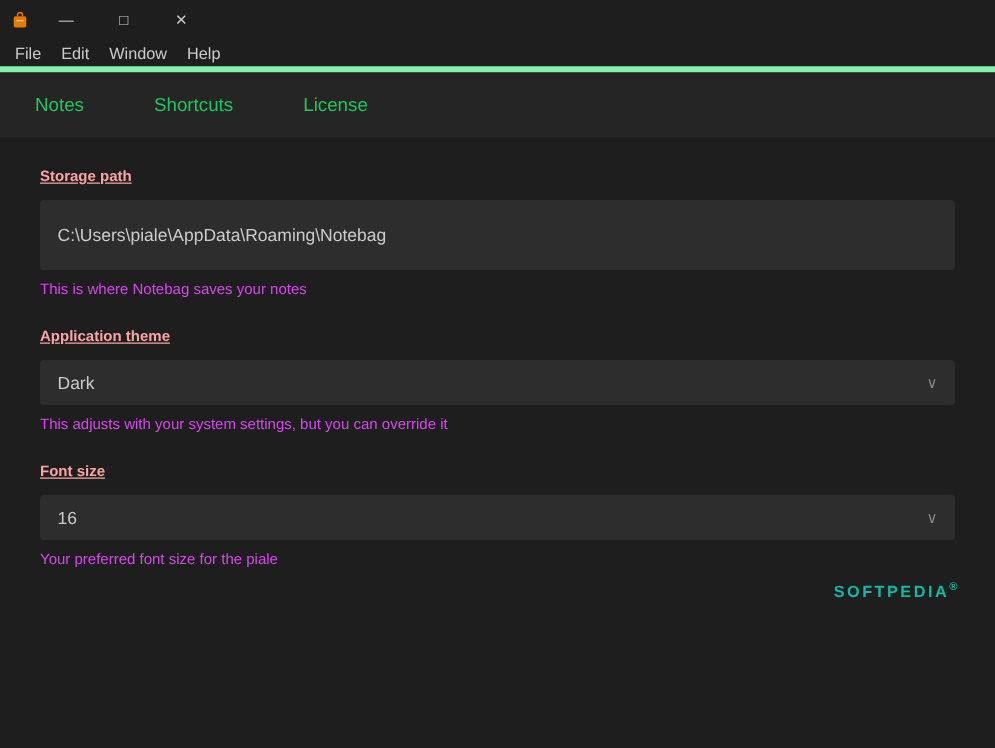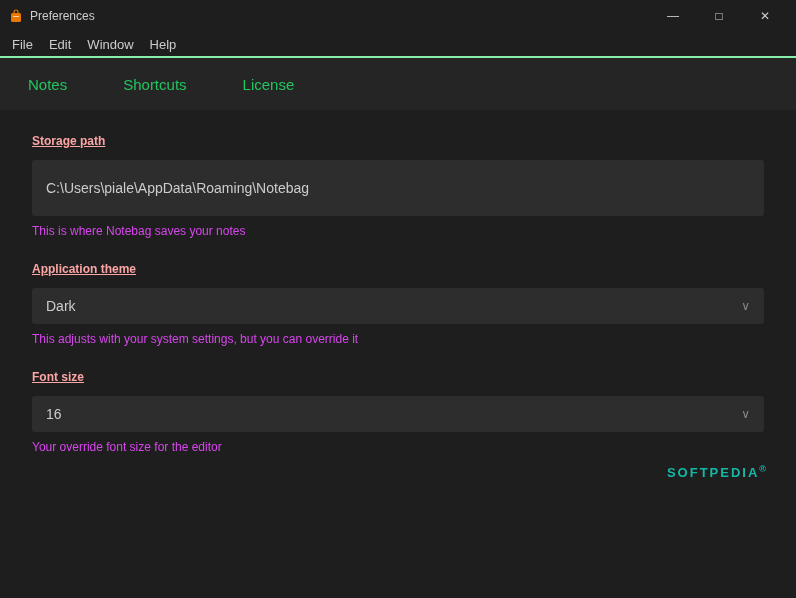--- a/index.html
+++ b/index.html
@@ -67,21 +67,21 @@
       outline: none;
     }
 
     
     .menu-bar {
       height: 26px;
       background: #1e1e1e;
       display: flex;
       align-items: center;
       padding: 0 4px;
-      border-bottom: 2px solid #86efac;
+      border-bottom: 5px solid #86efac;
     }
 
     .menu-item {
       padding: 2px 8px;
       font-size: 13px;
       color: #cccccc;
       cursor: pointer;
       height: 22px;
       display: flex;
       align-items: center;
@@ -193,21 +193,20 @@
 
 <div class="title-bar">
   <div class="title-bar-icon">
 
     <svg viewBox="0 0 16 16" fill="none" xmlns="http://www.w3.org/2000/svg">
       <rect x="3" y="5" width="10" height="9" rx="1.5" fill="#e87800"></rect>
       <path d="M6 5V4a2 2 0 0 1 4 0v1" stroke="#e87800" stroke-width="1.2" fill="none"></path>
       <rect x="5" y="8" width="6" height="1" rx="0.5" fill="#fff" opacity="0.7"></rect>
     </svg>
   </div>
-  <span class="title-bar-text">Preferences</span>
   <div class="title-bar-controls">
     <button class="title-bar-btn">—</button>
     <button class="title-bar-btn">□</button>
     <button class="title-bar-btn close">✕</button>
   </div>
 </div>
 
 <div class="menu-bar">
   <div class="menu-item">File</div>
   <div class="menu-item">Edit</div>
@@ -246,19 +245,19 @@
     <select class="select-box">
       <option>12</option>
       <option>14</option>
       <option selected="">16</option>
       <option>18</option>
       <option>20</option>
       <option>24</option>
     </select>
     <span class="select-chevron">∨</span>
   </div>
-  <div class="hint-text">Your override font size for the editor</div>
+  <div class="hint-text">Your preferred font size for the piale</div>
 
   
   <div class="softpedia-watermark">
     <span>SOFTPEDIA</span><span class="softpedia-reg">®</span>
   </div>
 </div>
 
 </body></html>

